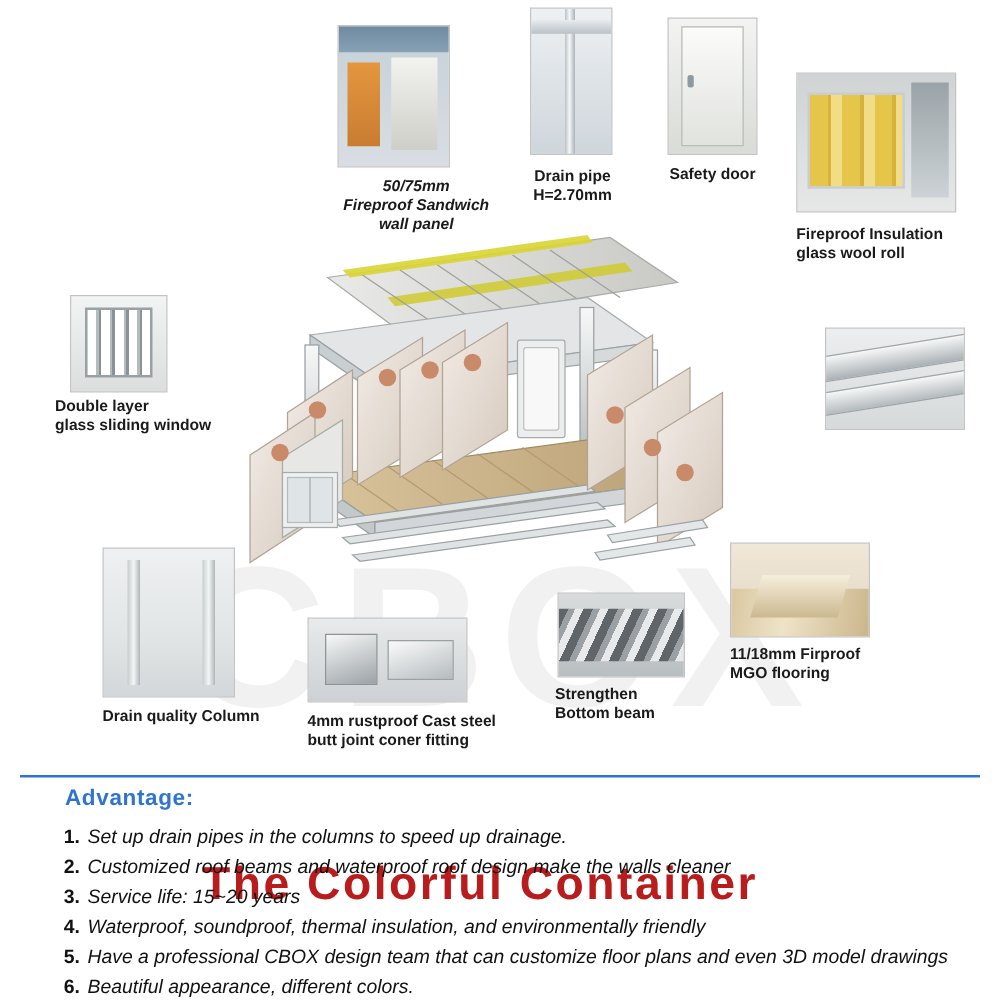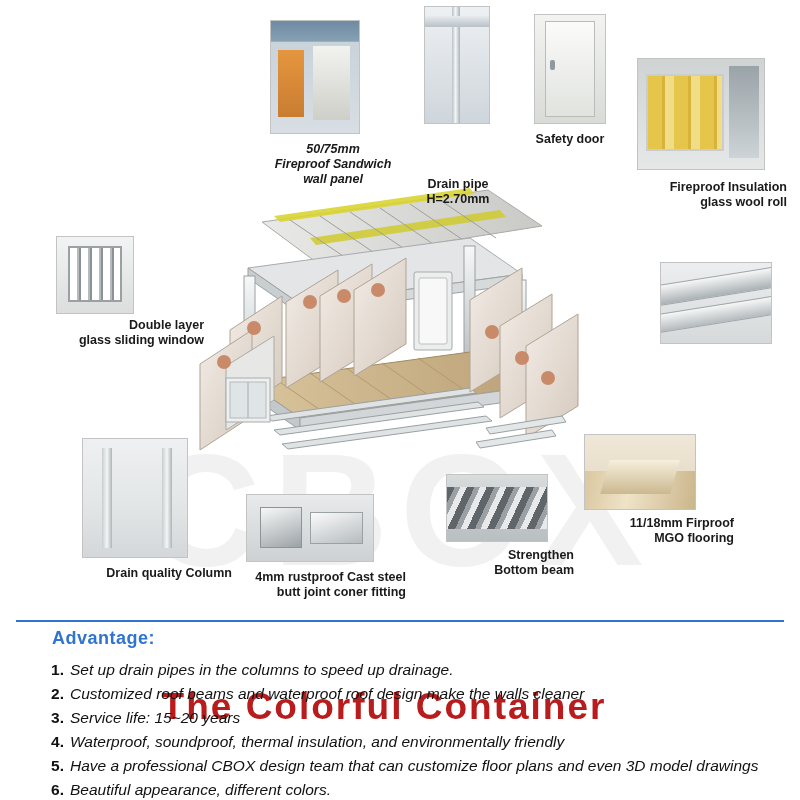--- a/index.html
+++ b/index.html
@@ -292,21 +292,21 @@
   
   .label {
     position: absolute;
     font-size: 12.5px;
     line-height: 15px;
     color: #1a1a1a;
     font-weight: bold;
     white-space: pre-line;
   }
   .label.center { text-align: center; }
-  .label.left { text-align: right; }
+  .label.left { text-align: left; }
 
   
   .illus {
     position: absolute;
     left: 170px;
     top: 150px;
     width: 440px;
     height: 360px;
   }
 
@@ -467,21 +467,21 @@
       <polygon points="306,292 382,280 386,286 310,298"></polygon>
     </g>
   </svg>
 
   <div class="photo ph-wall" style="left:270px;top:20px;width:90px;height:114px;"></div>
   <div class="label center" style="left:260px;top:142px;width:146px;font-style:italic;">50/75mm
 Fireproof Sandwich
 wall panel</div>
 
   <div class="photo ph-drain" style="left:424px;top:6px;width:66px;height:118px;"></div>
-  <div class="label center" style="left:404px;top:134px;width:108px;margin-top:43px;">Drain pipe
+  <div class="label center" style="left:404px;top:134px;width:108px;">Drain pipe
 H=2.70mm</div>
 
   <div class="photo ph-door" style="left:534px;top:14px;width:72px;height:110px;"></div>
   <div class="label center" style="left:520px;top:132px;width:100px;">Safety door</div>
 
   <div class="photo ph-wool" style="left:637px;top:58px;width:128px;height:112px;"></div>
   <div class="label left" style="left:637px;top:180px;width:150px;">Fireproof Insulation
 glass wool roll</div>
 
   <div class="photo ph-window" style="left:56px;top:236px;width:78px;height:78px;"></div>

